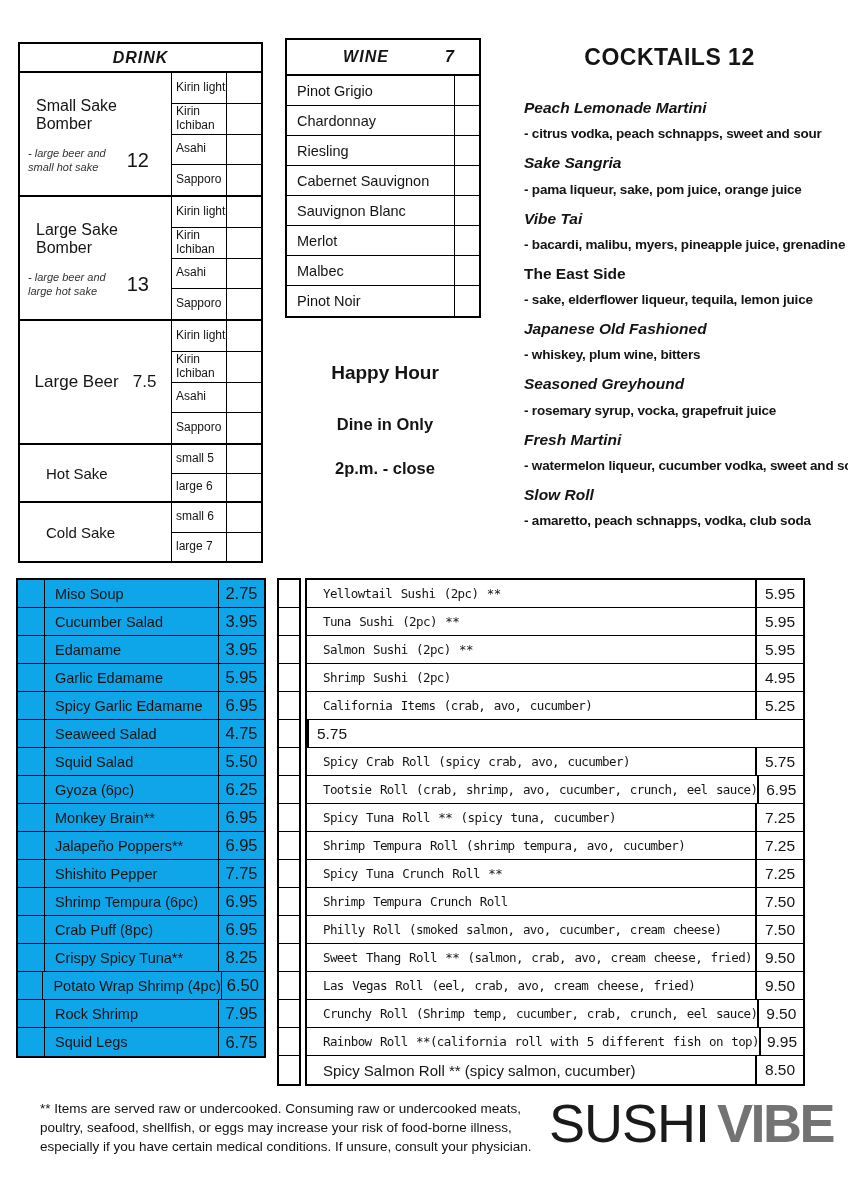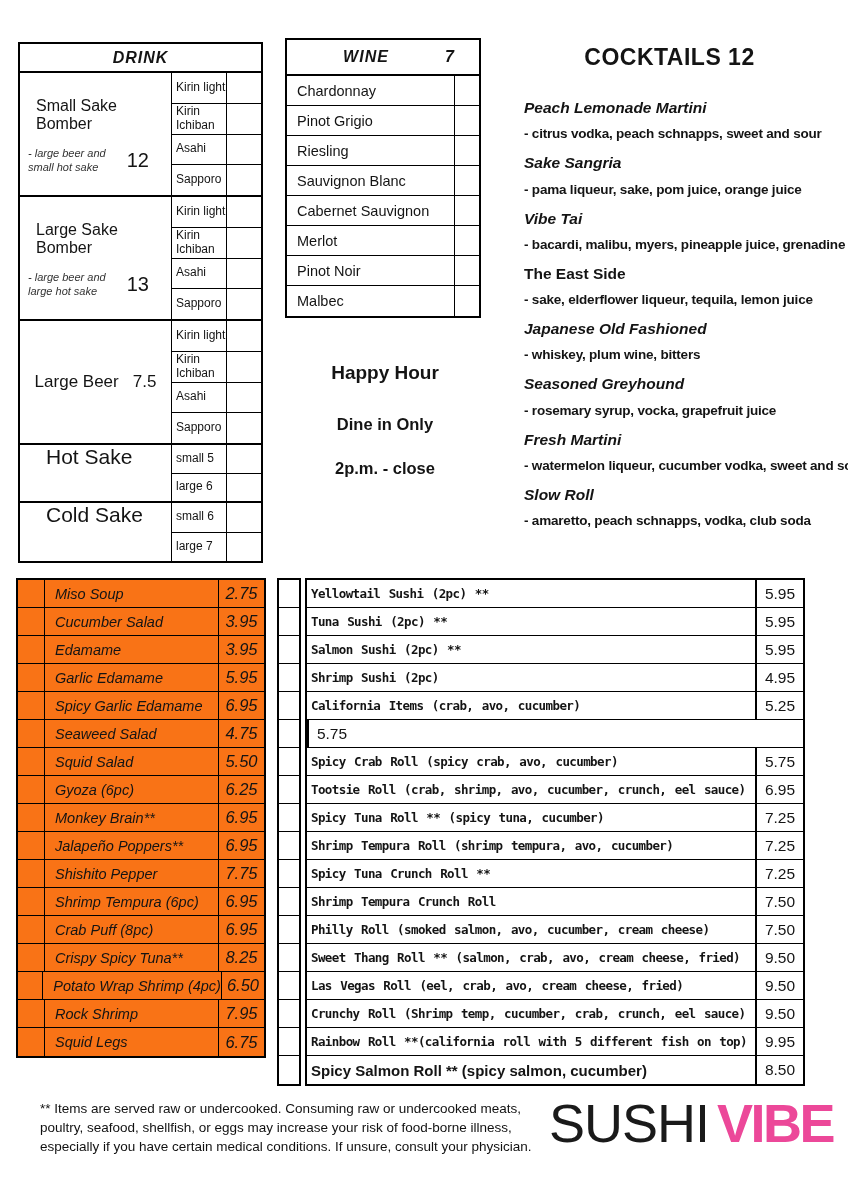--- a/index.html
+++ b/index.html
@@ -12,21 +12,21 @@
                 font-style:italic;font-weight:bold;font-size:16px;letter-spacing:1px;}
   .dgroup{display:flex;border-bottom:2px solid #000;box-sizing:border-box;}
   .dgroup:last-child{border-bottom:none;}
   .dlabel{width:152px;border-right:1.5px solid #000;box-sizing:border-box;position:relative;}
   .dlabel.bomber .dname{margin:24px 0 0 16px;font-size:16px;}
   .dlabel.bomber .dnoteprice{display:flex;align-items:center;margin-top:13px;}
   .dlabel.bomber .dnote{font-style:italic;font-size:11px;line-height:1.3;margin-left:8px;white-space:pre-line;color:#333;}
   .dlabel.bomber .dprice{font-size:20px;margin-left:auto;margin-right:22px;}
   .dlabel.inline{display:flex;align-items:center;justify-content:center;gap:14px;}
   .dlabel.inline .dname,.dlabel.inline .dprice{font-size:17px;}
-  .dlabel.plain{display:flex;padding-left:26px;box-sizing:border-box;font-size:21px;}
+  .dlabel.plain{display:flex;align-items:center;padding-left:26px;box-sizing:border-box;font-size:15px;}
   .dopts{flex:1;display:flex;flex-direction:column;}
   .dopt{display:flex;flex:1;border-bottom:1px solid #000;box-sizing:border-box;}
   .dopt:last-child{border-bottom:none;}
   .dbrand{width:55px;border-right:1px solid #000;box-sizing:border-box;display:flex;align-items:center;
           padding-left:4px;font-size:12px;line-height:1.15;}
   .dempty{flex:1;}
 
   
   .wine{position:absolute;left:285px;top:38px;width:196px;border:2px solid #000;box-sizing:border-box;background:#fff;}
   .wine-header{height:34px;border-bottom:2px solid #000;display:flex;align-items:center;
@@ -47,47 +47,47 @@
   .cname.upright{font-style:normal;}
   .cdesc{font-size:13.5px;font-weight:600;margin-top:9px;line-height:1.25;white-space:nowrap;letter-spacing:-0.2px;}
 
   
   .happy{position:absolute;left:300px;top:362px;width:170px;text-align:center;font-weight:bold;}
   .hh-title{font-size:19px;}
   .hh-sub1{font-size:16.5px;margin-top:31px;}
   .hh-sub2{font-size:16.5px;margin-top:25px;}
 
   
-  .apps{position:absolute;left:16px;top:578px;width:250px;border:2px solid #000;box-sizing:border-box;background:#f97316;font-style:italic;}
+  .apps{position:absolute;left:16px;top:578px;width:250px;border:2px solid #000;box-sizing:border-box;background:#0ea5e9;}
   .arow{display:flex;height:28px;border-bottom:1px solid #000;box-sizing:border-box;}
   .arow:last-child{border-bottom:none;justify-content:center;}
   .atick{width:27px;border-right:1px solid #000;box-sizing:border-box;}
   .aname{flex:1;display:flex;align-items:center;padding-left:10px;font-size:14.5px;white-space:nowrap;}
   .aprice{width:46px;border-left:1px solid #000;box-sizing:border-box;display:flex;align-items:center;
           justify-content:center;font-size:16.5px;}
 
   
   .sside{position:absolute;left:277px;top:578px;width:24px;border:2px solid #000;box-sizing:border-box;background:#fff;}
   .scell{height:28px;border-bottom:1px solid #000;box-sizing:border-box;}
   .scell:last-child{border-bottom:none;}
   .sushi{position:absolute;left:305px;top:578px;width:500px;border:2px solid #000;box-sizing:border-box;background:#fff;}
   .srow{display:flex;height:28px;border-bottom:1px solid #000;box-sizing:border-box;}
   .srow:last-child{border-bottom:none;}
-  .sname{flex:1;display:flex;align-items:center;padding-left:4px;white-space:nowrap;
-         font-family:"DejaVu Sans Mono",monospace;font-weight:bold;font-size:12.5px;
+  .sname{flex:1;display:flex;align-items:center;padding-left:16px;white-space:nowrap;
+         font-family:"DejaVu Sans Mono",monospace;font-weight:normal;font-size:12.5px;
          letter-spacing:-0.6px;word-spacing:1.5px;}
   .srow.alt .sname{font-family:"Liberation Sans",sans-serif;font-size:15px;letter-spacing:0;word-spacing:0;}
   .sprice{width:48px;border-left:2px solid #000;box-sizing:border-box;display:flex;align-items:center;
           justify-content:center;font-size:15.5px;}
 
   
   .disclaimer{position:absolute;left:40px;top:1100px;font-size:13.5px;line-height:1.4;color:#111;}
   .logo{position:absolute;left:549px;top:1092px;white-space:nowrap;}
   .logo-sushi{font-size:54px;font-weight:400;letter-spacing:-1px;color:#1a1a1a;}
-  .logo-vibe{font-size:54px;font-weight:900;letter-spacing:-2.5px;color:#ec4899;margin-left:8px;}
+  .logo-vibe{font-size:54px;font-weight:900;letter-spacing:-2.5px;color:#737373;margin-left:8px;}
 </style>
 </head>
 <body>
 
 <div class="page">
 
   <div class="drink">
     <div class="drink-header">DRINK</div>
     <div id="drink-groups">
         <div class="dgroup" style="height: 124px;">
@@ -203,49 +203,49 @@
       </div>
   </div>
 
   <div class="wine">
     <div class="wine-header">
       <span class="wtitle">WINE</span>
       <span class="wprice">7</span>
     </div>
     <div id="wine-rows">
         <div class="wrow">
+          <div class="wname">Pinot Grigio</div>
+          <div class="wtick"></div>
+        </div>
+        <div class="wrow">
           <div class="wname">Chardonnay</div>
           <div class="wtick"></div>
         </div>
         <div class="wrow">
-          <div class="wname">Pinot Grigio</div>
-          <div class="wtick"></div>
-        </div>
-        <div class="wrow">
           <div class="wname">Riesling</div>
           <div class="wtick"></div>
         </div>
         <div class="wrow">
+          <div class="wname">Cabernet Sauvignon</div>
+          <div class="wtick"></div>
+        </div>
+        <div class="wrow">
           <div class="wname">Sauvignon Blanc</div>
           <div class="wtick"></div>
         </div>
         <div class="wrow">
-          <div class="wname">Cabernet Sauvignon</div>
-          <div class="wtick"></div>
-        </div>
-        <div class="wrow">
           <div class="wname">Merlot</div>
           <div class="wtick"></div>
         </div>
         <div class="wrow">
+          <div class="wname">Malbec</div>
+          <div class="wtick"></div>
+        </div>
+        <div class="wrow">
           <div class="wname">Pinot Noir</div>
-          <div class="wtick"></div>
-        </div>
-        <div class="wrow">
-          <div class="wname">Malbec</div>
           <div class="wtick"></div>
         </div>
       </div>
   </div>
 
   <div class="cocktails">
     <div class="cock-title">COCKTAILS 12</div>
     <div class="citems" id="cocktail-items">
         <div class="cname">Peach Lemonade Martini</div>
         <div class="cdesc">- citrus vodka, peach schnapps, sweet and sour</div>

